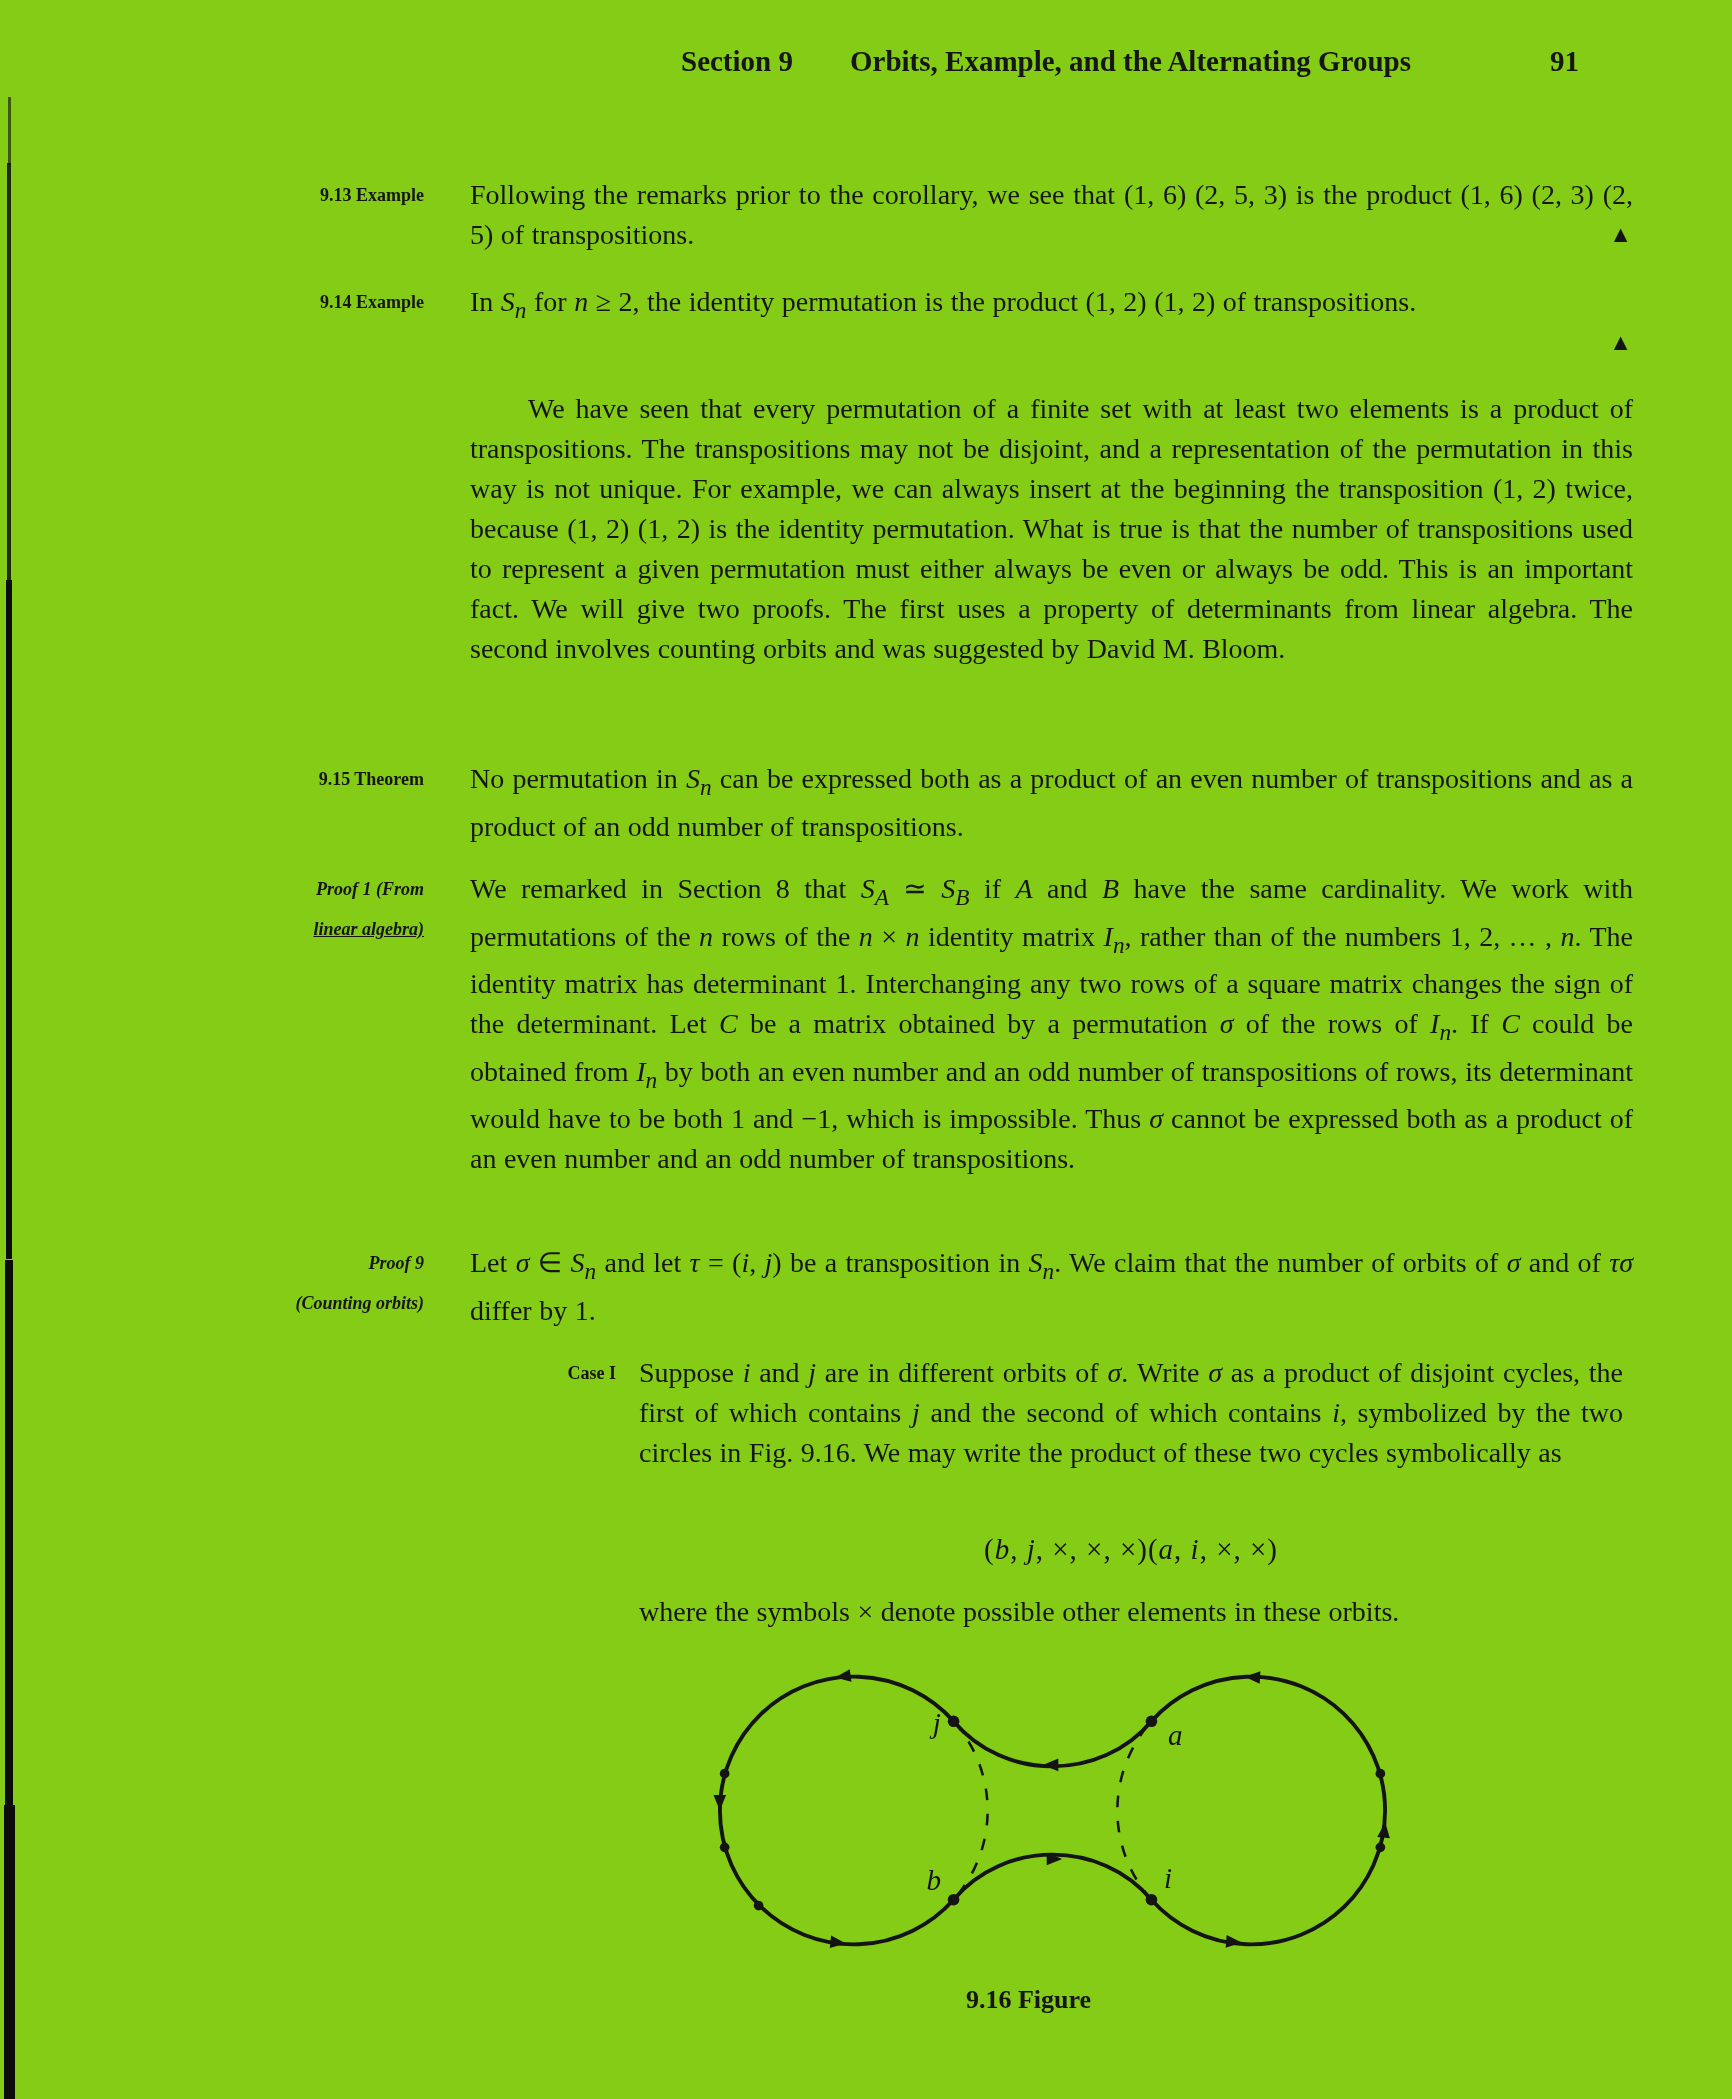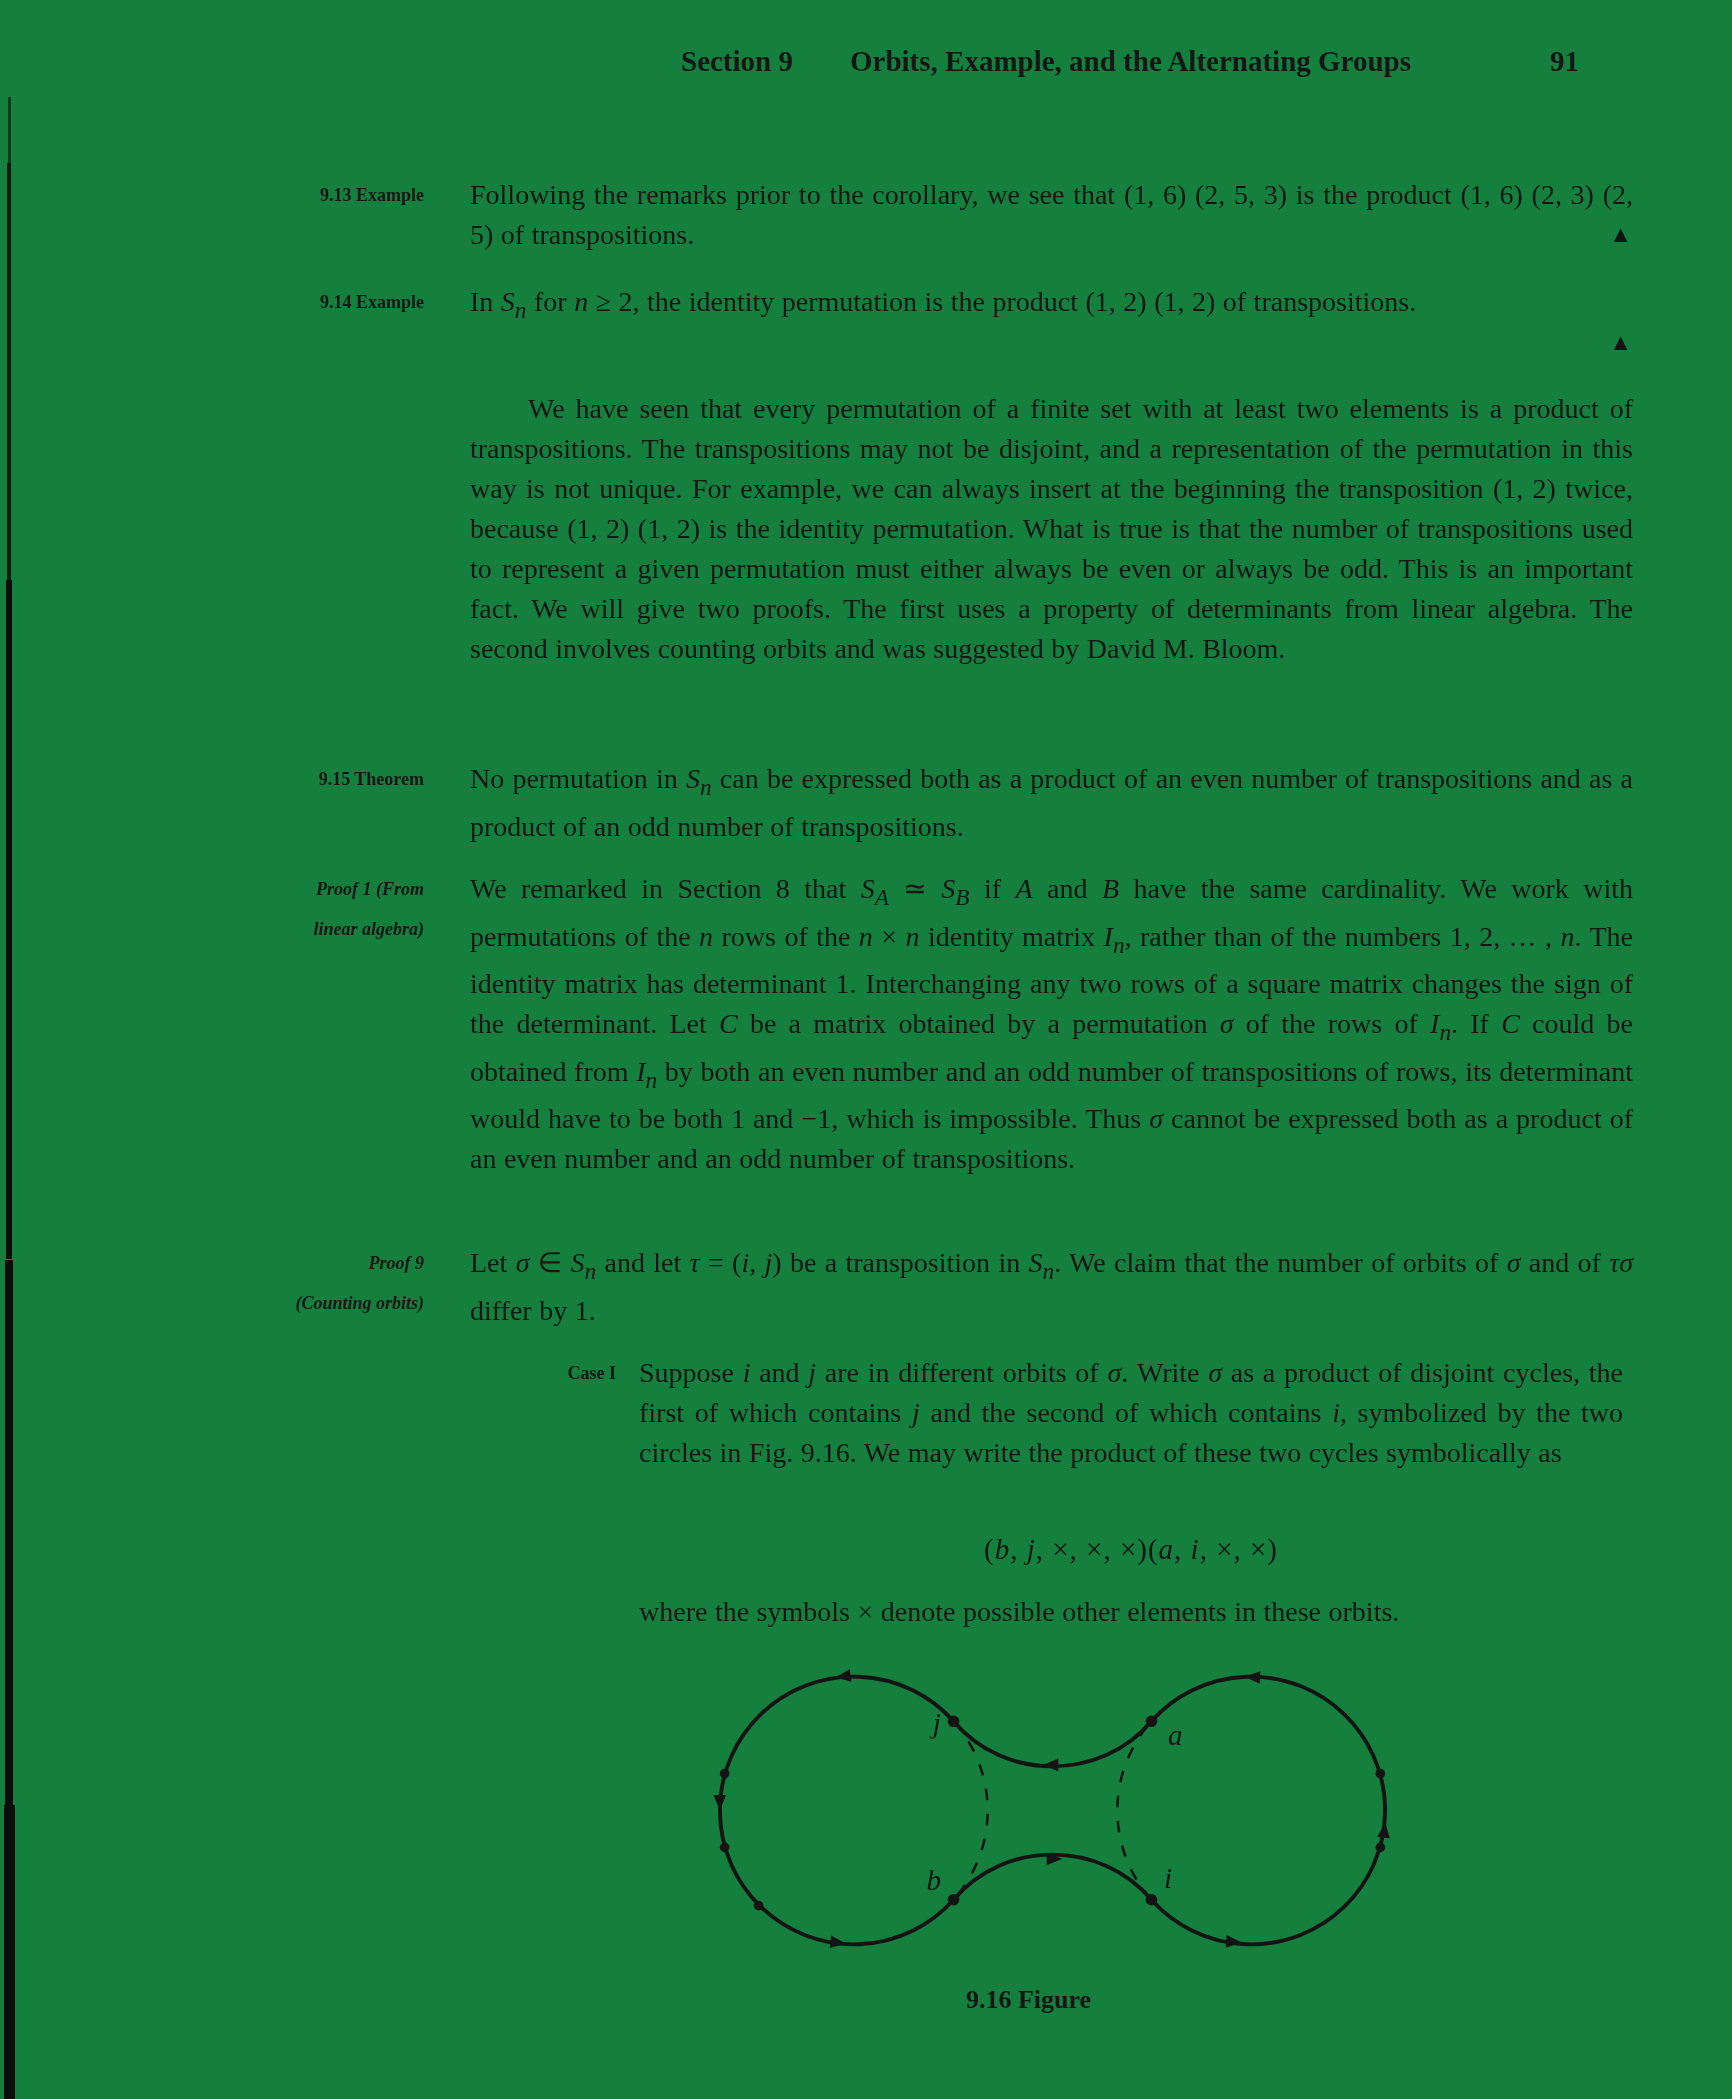--- a/index.html
+++ b/index.html
@@ -1,19 +1,19 @@
 <!DOCTYPE html>
 <html><head>
 <meta charset="utf-8">
 <style>
   html,body{margin:0;padding:0;background:#777;}
   .page{
     position:relative;
     width:1732px;height:2100px;
-    background:#15803d;
+    background:#84cc16;
     font-family:"Liberation Serif", serif;
     color:#161616;
     overflow:hidden;
   }
   .abs{position:absolute;}
   .body-text{
     font-size:28px;line-height:40px;
     text-align:justify;
     word-spacing:0.5px;
   }
@@ -55,21 +55,21 @@
   <div class="abs tri" style="left:1547px;top:323px;width:85px;">▲</div>
 
   <div class="abs body-text indent" style="left:470px;top:389px;width:1163px;">
     <div class="para">We have seen that every permutation of a finite set with at least two elements is a product of transpositions. The transpositions may not be disjoint, and a representation of the permutation in this way is not unique. For example, we can always insert at the beginning the transposition (1, 2) twice, because (1, 2) (1, 2) is the identity permutation. What is true is that the number of transpositions used to represent a given permutation must either always be even or always be odd. This is an important fact. We will give two proofs. The first uses a property of determinants from linear algebra. The second involves counting orbits and was suggested by David M. Bloom.</div>
   </div>
 
   <div class="abs label" style="left:136px;top:759px;width:288px;">9.15 Theorem</div>
   <div class="abs body-text" style="left:470px;top:759px;width:1163px;">No permutation in <i>S</i><sub><i>n</i></sub> can be expressed both as a product of an even number of transpositions and as a product of an odd number of transpositions.</div>
 
   <div class="abs label label-italic" style="left:136px;top:869px;width:288px;">Proof 1 (From</div>
-  <div class="abs label label-italic" style="left:136px;top:909px;width:288px;">linear algebra)</div>
+  <div class="abs label label-italic" style="left:136px;top:909px;width:288px;text-decoration:underline;">linear algebra)</div>
   <div class="abs body-text" style="left:470px;top:869px;width:1163px;">We remarked in Section 8 that <i>S</i><sub><i>A</i></sub> ≃ <i>S</i><sub><i>B</i></sub> if <i>A</i> and <i>B</i> have the same cardinality. We work with permutations of the <i>n</i> rows of the <i>n</i> × <i>n</i> identity matrix <i>I</i><sub><i>n</i></sub>, rather than of the numbers 1, 2, … , <i>n</i>. The identity matrix has determinant 1. Interchanging any two rows of a square matrix changes the sign of the determinant. Let <i>C</i> be a matrix obtained by a permutation <i>σ</i> of the rows of <i>I</i><sub><i>n</i></sub>. If <i>C</i> could be obtained from <i>I</i><sub><i>n</i></sub> by both an even number and an odd number of transpositions of rows, its determinant would have to be both 1 and −1, which is impossible. Thus <i>σ</i> cannot be expressed both as a product of an even number and an odd number of transpositions.</div>
 
   <div class="abs label label-italic" style="left:136px;top:1243px;width:288px;">Proof 9</div>
   <div class="abs label label-italic" style="left:136px;top:1283px;width:288px;">(Counting orbits)</div>
   <div class="abs body-text" style="left:470px;top:1243px;width:1163px;">Let <i>σ</i> ∈ <i>S</i><sub><i>n</i></sub> and let <i>τ</i> = (<i>i</i>, <i>j</i>) be a transposition in <i>S</i><sub><i>n</i></sub>. We claim that the number of orbits of <i>σ</i> and of <i>τσ</i> differ by 1.</div>
 
   <div class="abs label" style="left:456px;top:1353px;width:160px;">Case I</div>
   <div class="abs body-text" style="left:639px;top:1353px;width:984px;">Suppose <i>i</i> and <i>j</i> are in different orbits of <i>σ</i>. Write <i>σ</i> as a product of disjoint cycles, the first of which contains <i>j</i> and the second of which contains <i>i</i>, symbolized by the two circles in Fig. 9.16. We may write the product of these two cycles symbolically as</div>
 
   <div class="abs body-text" style="left:639px;top:1592px;width:984px;">where the symbols × denote possible other elements in these orbits.</div>

